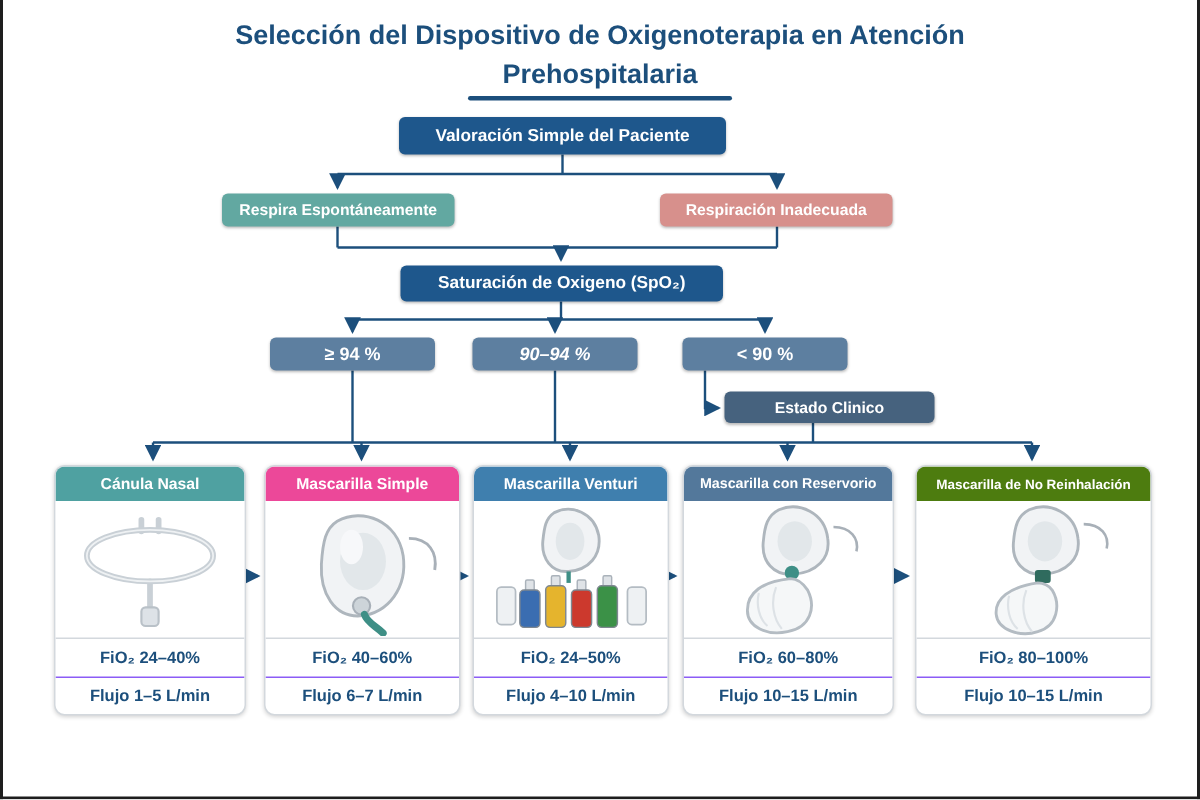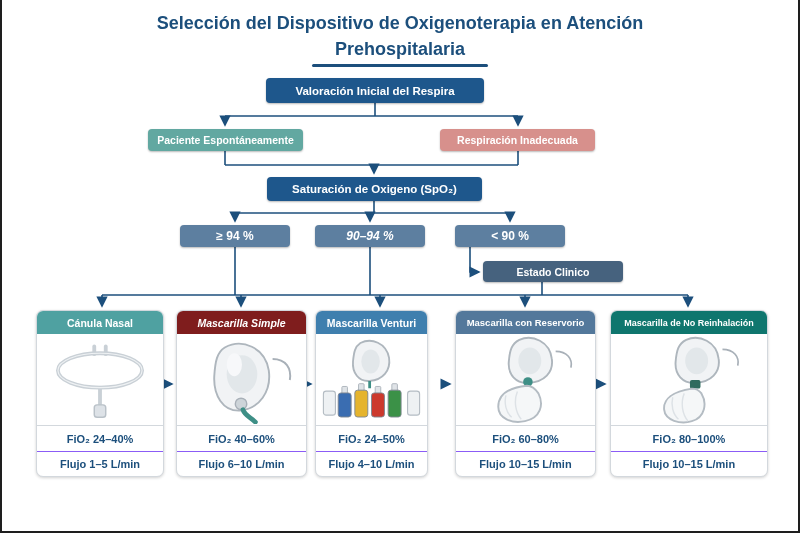--- a/index.html
+++ b/index.html
@@ -33,21 +33,21 @@
   #n-high      { left:180px; top:225px; width:110px; height:22px; }
   #n-mid       { left:315px; top:225px; width:110px; height:22px; }
   #n-low       { left:455px; top:225px; width:110px; height:22px; }
   #n-estado    { left:483px; top:261px; width:140px; height:21px; }
 
   .card { position:absolute; top:310px; height:167px; background:#ffffff;
           border:1px solid #d3d8dd; border-radius:7px; overflow:hidden;
           box-shadow:0 1px 3px rgba(0,0,0,.18); display:flex; flex-direction:column; }
   #card-1 { left:36px;  width:128px; }
   #card-2 { left:176px; width:131px; }
-  #card-3 { left:315px; width:113px; }
+  #card-3 { left:315px; width:131px; }
   #card-4 { left:455px; width:141px; }
   #card-5 { left:610px; width:158px; }
 
   .card-header { height:23px; flex:0 0 23px; display:flex; align-items:center; justify-content:center;
                  color:#ffffff; font-weight:bold; font-size:10.5px; white-space:nowrap; }
   .card-header.fs-s  { font-size:9.5px; }
   .card-header.fs-xs { font-size:9px; }
 
   .card-image { flex:1; display:flex; align-items:center; justify-content:center; background:#ffffff; }
 
@@ -101,22 +101,22 @@
       <path d="M380,295 V306" marker-end="url(#arr)"></path>
       <path d="M525,295 V306" marker-end="url(#arr)"></path>
       <path d="M688,295 V306" marker-end="url(#arr)"></path>
       <path d="M168,384 H172" marker-end="url(#arr)"></path>
       <path d="M308,384 H311" marker-end="url(#arr)"></path>
       <path d="M447,384 H450" marker-end="url(#arr)"></path>
       <path d="M597,384 H605" marker-end="url(#arr)"></path>
     </g>
   </svg>
 
-  <div class="node big" id="n-initial" style="background-color: rgb(30, 87, 140);">Valoración Inicial del Respira</div>
-  <div class="node small" id="n-respira" style="background-color: rgb(98, 168, 161);">Paciente Espontáneamente</div>
+  <div class="node big" id="n-initial" style="background-color: rgb(30, 87, 140);">Valoración Simple del Paciente</div>
+  <div class="node small" id="n-respira" style="background-color: rgb(98, 168, 161);">Respira Espontáneamente</div>
   <div class="node small" id="n-inadecuada" style="background-color: rgb(215, 144, 140);">Respiración Inadecuada</div>
   <div class="node big" id="n-sat" style="background-color: rgb(30, 87, 140);">Saturación de Oxigeno (SpO₂)</div>
   <div class="node pct" id="n-high" style="background-color: rgb(93, 127, 160);">≥ 94 %</div>
   <div class="node pct" id="n-mid" style="background-color: rgb(93, 127, 160); font-style: italic;">90–94 %</div>
   <div class="node pct" id="n-low" style="background-color: rgb(93, 127, 160);">&lt; 90 %</div>
   <div class="node small" id="n-estado" style="background-color: rgb(70, 98, 126);">Estado Clinico</div>
 
   <div class="card" id="card-1">
     <div class="card-header" style="background-color: rgb(79, 161, 161);">Cánula Nasal</div>
     <div class="card-image">
@@ -131,34 +131,34 @@
         <rect x="54" y="72" width="12" height="13" rx="3" fill="#dde2e7" stroke="#b9c1c8" stroke-width="1.5"></rect>
       </svg>
     </div>
     <div class="card-stats">
       <div class="stat">FiO₂ 24–40%</div>
       <div class="stat">Flujo 1–5 L/min</div>
     </div>
   </div>
 
   <div class="card" id="card-2">
-    <div class="card-header" style="background-color: #7f1d1d; font-style: italic;">Mascarilla Simple</div>
+    <div class="card-header" style="background-color: #ec4899;">Mascarilla Simple</div>
     <div class="card-image">
       <svg viewBox="0 0 120 92" width="118" height="88">
         <path d="M92,24 C106,24 112,34 110,46" fill="none" stroke="#a8b0b8" stroke-width="2"></path>
         <path d="M42,12 C60,2 84,12 88,36 C91,58 78,76 58,78 C40,79 30,62 31,42 C32,26 34,17 42,12 Z" fill="#f1f3f5" stroke="#aeb6bd" stroke-width="2"></path>
         <ellipse cx="60" cy="40" rx="16" ry="20" fill="#e2e7ea"></ellipse>
         <ellipse cx="52" cy="30" rx="8" ry="12" fill="#f7f8fa"></ellipse>
         <circle cx="59" cy="71" r="6" fill="#cdd4d9" stroke="#a8b0b8" stroke-width="1.5"></circle>
         <path d="M61,77 C63,83 69,85 74,90" fill="none" stroke="#3e8f86" stroke-width="5" stroke-linecap="round"></path>
       </svg>
     </div>
     <div class="card-stats">
       <div class="stat">FiO₂ 40–60%</div>
-      <div class="stat">Flujo 6–10 L/min</div>
+      <div class="stat">Flujo 6–7 L/min</div>
     </div>
   </div>
 
   <div class="card" id="card-3">
     <div class="card-header" style="background-color: rgb(63, 127, 174);">Mascarilla Venturi</div>
     <div class="card-image">
       <svg viewBox="0 0 120 92" width="118" height="88">
         <path d="M48,6 C60,0 76,6 79,22 C81,36 72,46 58,47 C46,48 39,38 40,26 C41,16 42,10 48,6 Z" fill="#f1f3f5" stroke="#aeb6bd" stroke-width="2"></path>
         <ellipse cx="59" cy="26" rx="10" ry="13" fill="#e2e7ea"></ellipse>
         <path d="M58,47 V55" stroke="#3e8f86" stroke-width="3"></path>
@@ -198,21 +198,21 @@
         <path d="M44,62 C42,70 44,80 50,85 M56,58 C52,68 54,80 60,87" fill="none" stroke="#dde2e6" stroke-width="1.5"></path>
       </svg>
     </div>
     <div class="card-stats">
       <div class="stat">FiO₂ 60–80%</div>
       <div class="stat">Flujo 10–15 L/min</div>
     </div>
   </div>
 
   <div class="card" id="card-5">
-    <div class="card-header fs-xs" style="background-color: #0f766e;">Mascarilla de No Reinhalación</div>
+    <div class="card-header fs-xs" style="background-color: #4d7c0f;">Mascarilla de No Reinhalación</div>
     <div class="card-image">
       <svg viewBox="0 0 130 92" width="128" height="88">
         <path d="M100,14 C112,14 118,22 116,31" fill="none" stroke="#a8b0b8" stroke-width="1.8"></path>
         <path d="M62,4 C76,-2 94,6 96,24 C98,38 88,48 72,49 C58,50 50,40 51,27 C52,15 54,8 62,4 Z" fill="#f1f3f5" stroke="#aeb6bd" stroke-width="2"></path>
         <ellipse cx="73" cy="26" rx="12" ry="14" fill="#e2e7ea"></ellipse>
         <rect x="66" y="46" width="11" height="9" rx="2" fill="#2f6b5e"></rect>
         <path d="M68,55 C48,58 38,66 39,77 C40,88 56,93 68,89 C82,85 84,70 78,60 C75,56 72,55 68,55 Z" fill="#f5f7f8" stroke="#b4bcc3" stroke-width="2"></path>
         <path d="M48,64 C46,72 48,82 54,87 M60,60 C56,70 58,82 64,89" fill="none" stroke="#dde2e6" stroke-width="1.5"></path>
       </svg>
     </div>

